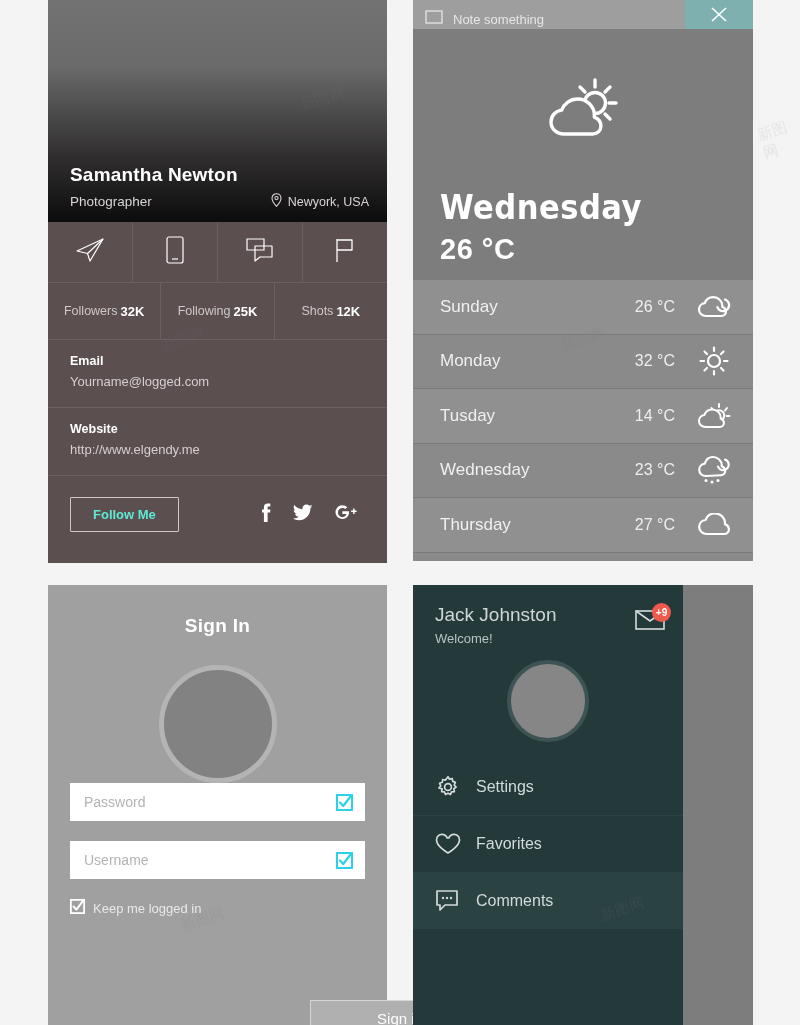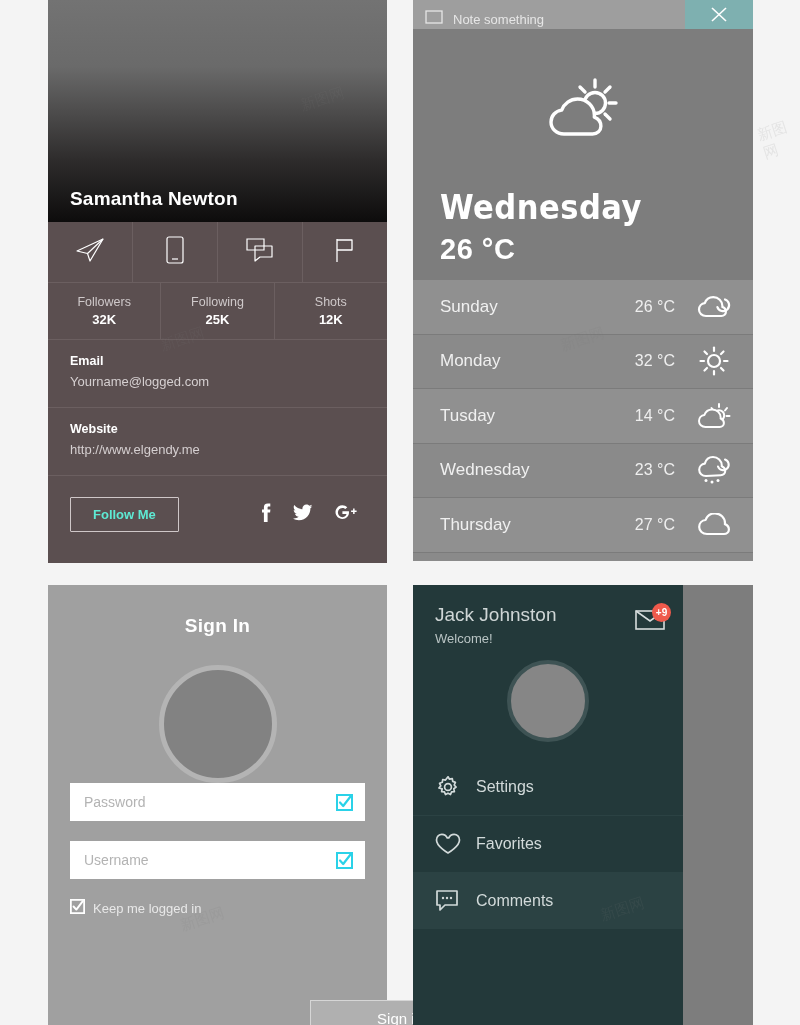--- a/index.html
+++ b/index.html
@@ -28,21 +28,21 @@
   .prof-loc { color: #d8d5d5; font-size: 12.5px; display: flex; align-items: center; gap: 6px; }
 
   .prof-actions { display: flex; height: 61px; border-bottom: 1px solid #6b5f60; }
   .prof-actions > div {
     flex: 1; display: flex; align-items: center; justify-content: center;
     border-right: 1px solid #6b5f60;
   }
   .prof-actions > div:last-child { border-right: none; }
 
   .prof-stats { display: flex; height: 57px; border-bottom: 1px solid #6b5f60; }
-  .stat { flex: 1; border-right: 1px solid #6b5f60; display: flex; flex-direction: column;
+  .stat { flex: 1; border-right: 1px solid #6b5f60; display: flex; flex-direction: row;
           align-items: center; justify-content: center; gap: 3px; }
   .stat:last-child { border-right: none; }
   .stat-label { color: #cfc9ca; font-size: 12.5px; }
   .stat-value { color: #fff; font-size: 13px; font-weight: bold; }
 
   .prof-field { padding: 14px 22px 13px; border-bottom: 1px solid #6b5f60; height: 68px; }
   .field-label { color: #fff; font-size: 12.5px; font-weight: bold; margin-bottom: 6px; }
   .field-value { color: #d5cfd0; font-size: 13px; }
 
   .prof-footer { display: flex; align-items: center; justify-content: space-between;
@@ -119,20 +119,32 @@
 </style>
 </head>
 <body>
 
 <div class="canvas">
 
   <div class="card" id="profile-card">
     <div class="prof-hero">
       <div class="prof-hero-text">
         <div class="prof-name">Samantha Newton</div>
+        <div class="prof-sub-row">
+          <div class="prof-role">Photographer</div>
+          <div class="prof-loc">
+            <span>
+              <svg width="11" height="14" viewBox="0 0 11 14">
+                  <path d="M5.5 0.7C3.0 0.7 1 2.7 1 5.2c0 3.2 4.5 8.1 4.5 8.1S10 8.4 10 5.2C10 2.7 8 0.7 5.5 0.7z" fill="none" stroke="#d8d5d5" stroke-width="1.1"></path>
+                  <circle cx="5.5" cy="5.1" r="1.6" fill="none" stroke="#d8d5d5" stroke-width="1.1"></circle>
+                </svg>
+            </span>
+            <span>Newyork, USA</span>
+          </div>
+        </div>
       </div>
     </div>
 
     <div class="prof-actions">
       <div>
         <span>
           <svg width="30" height="26" viewBox="0 0 30 26">
               <path d="M2 14 L28 2 L15 24 L12.5 16.5 Z" fill="none" stroke="#fff" stroke-width="1.2" stroke-linejoin="round"></path>
               <path d="M12.5 16.5 L28 2" fill="none" stroke="#fff" stroke-width="1.2"></path>
             </svg>

